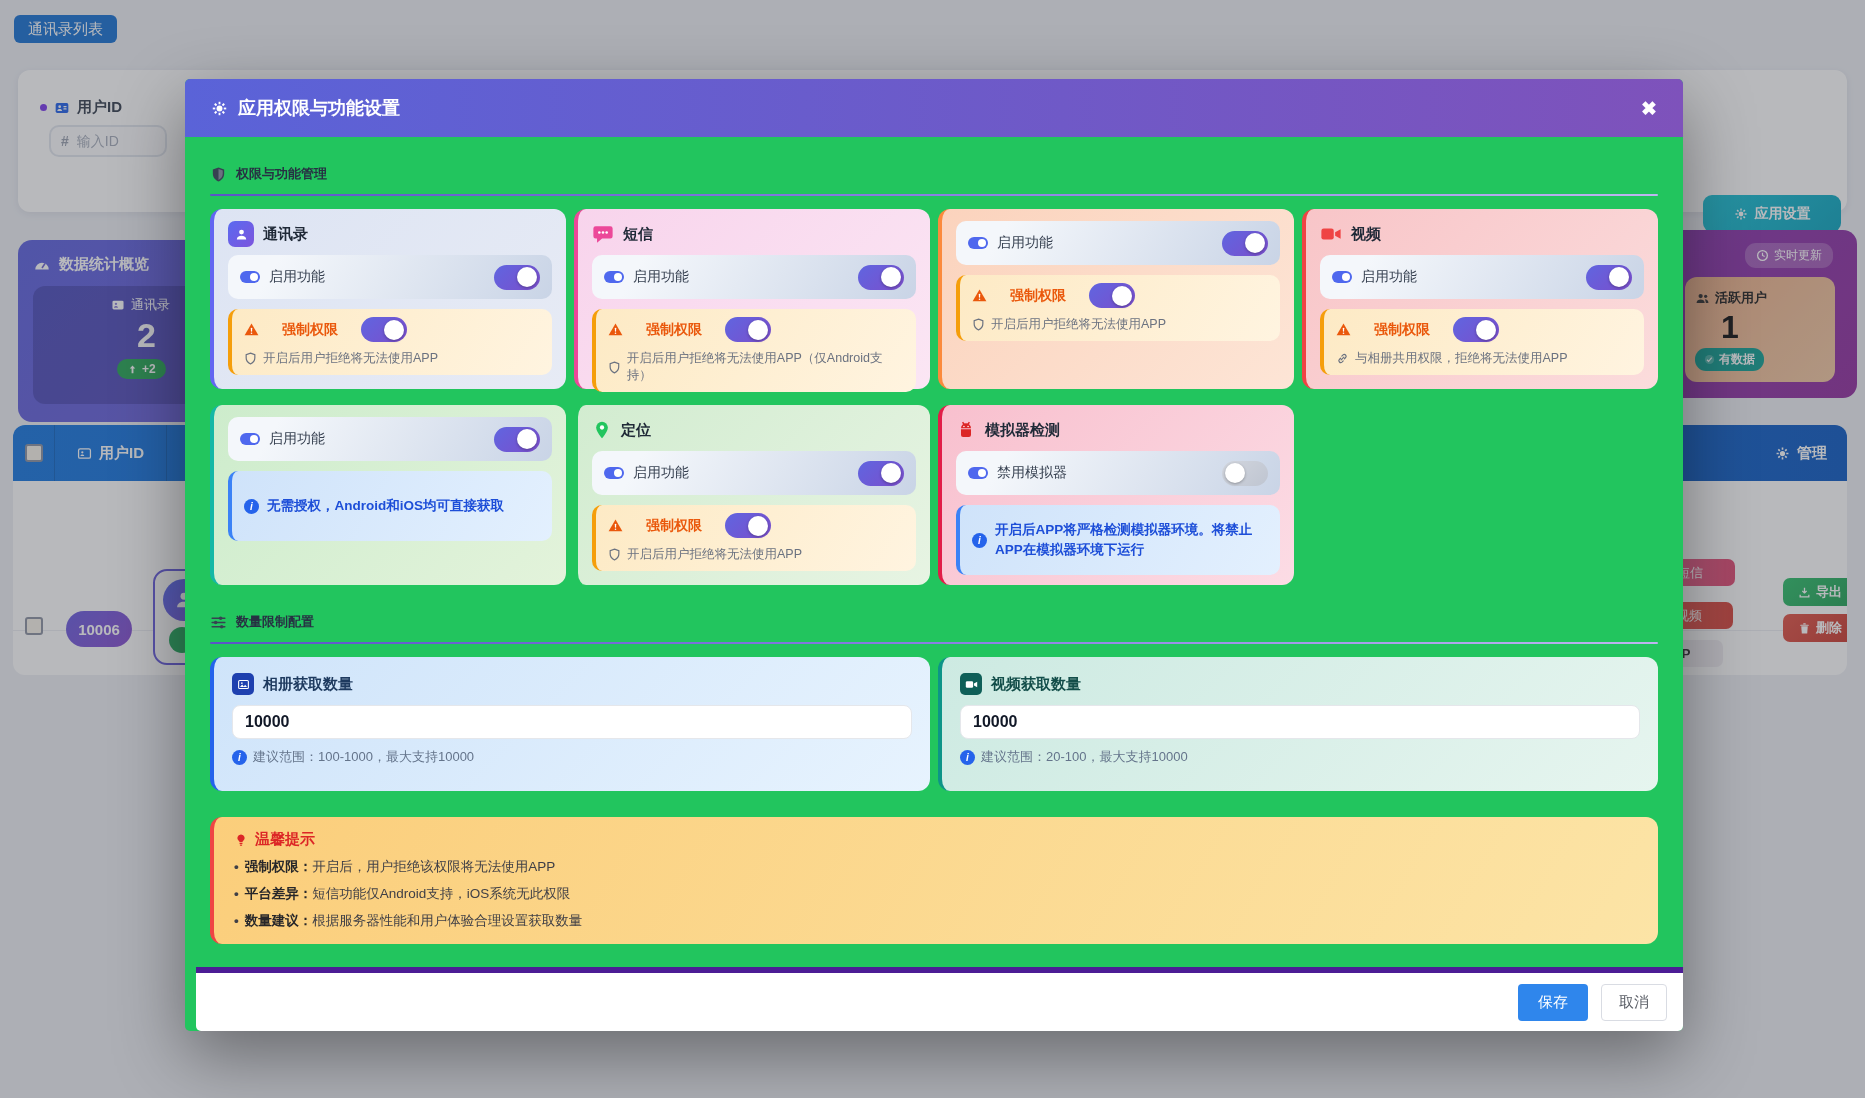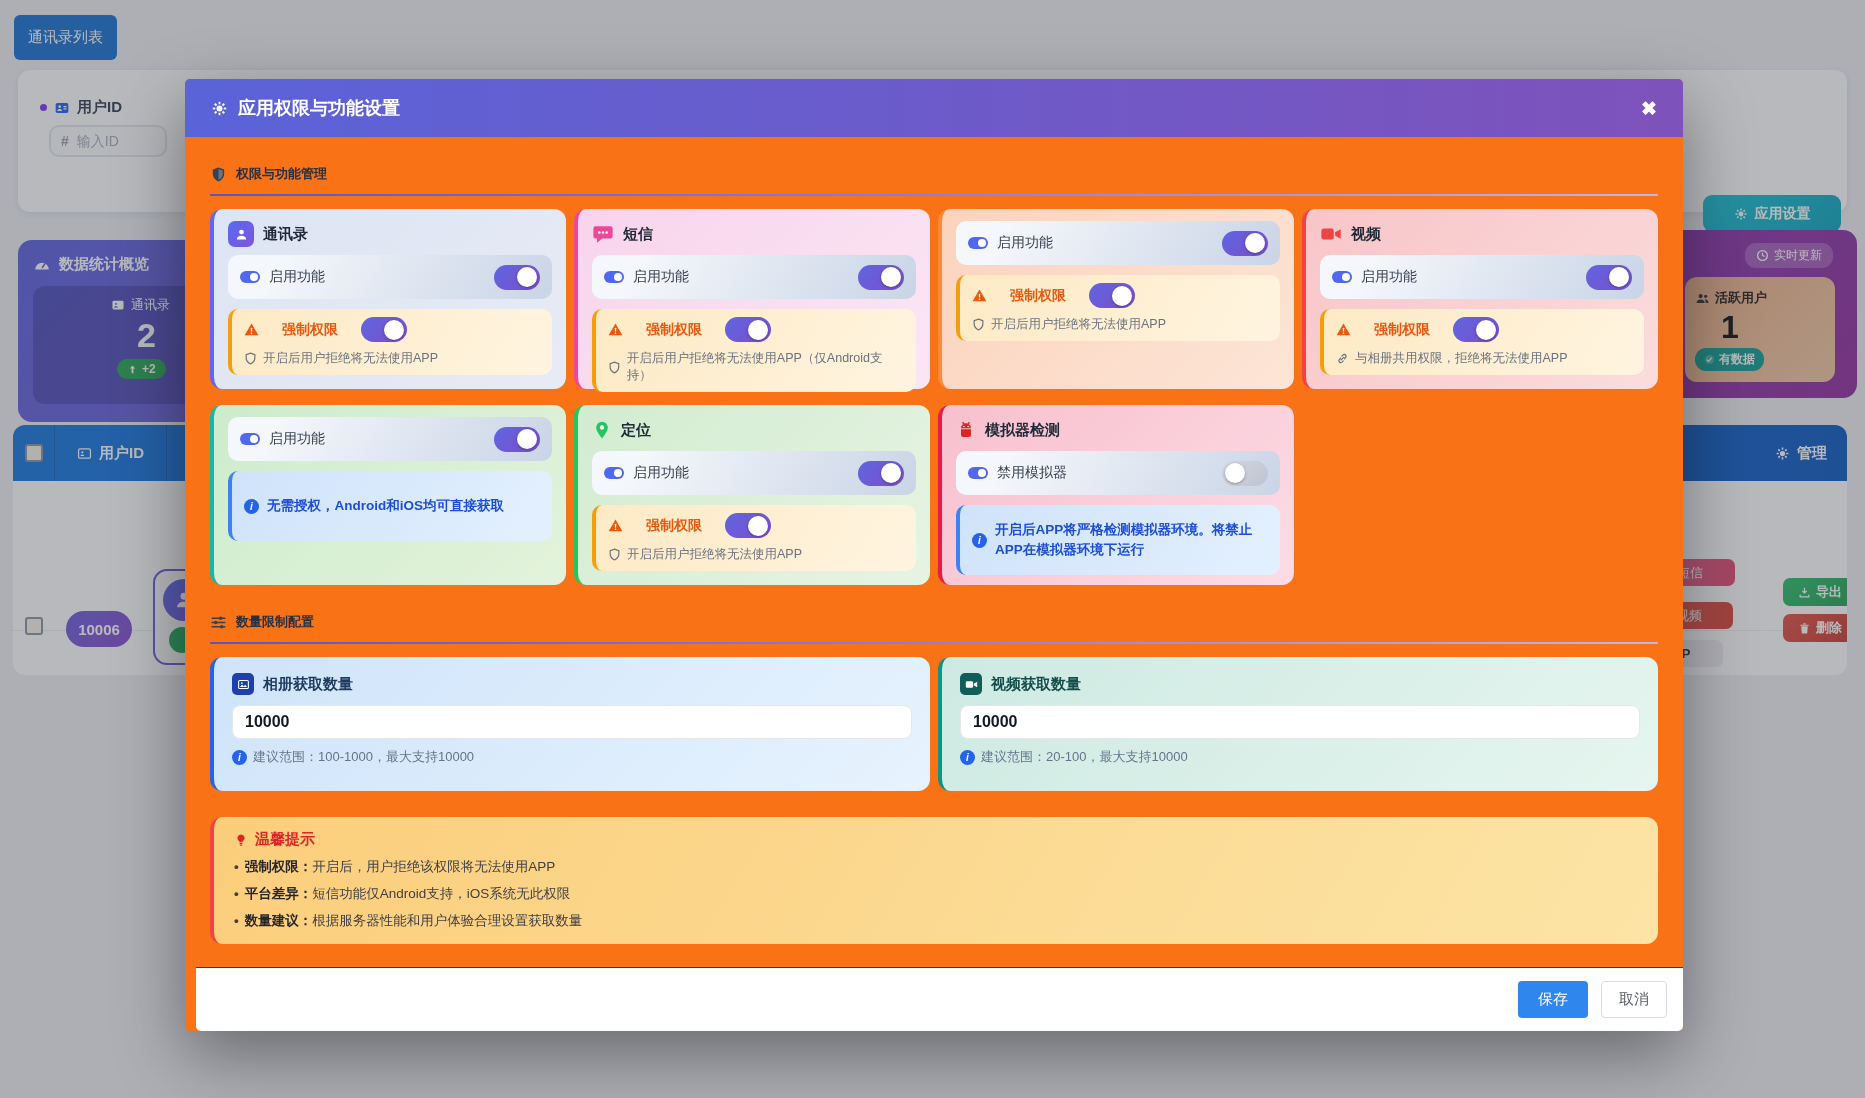--- a/index.html
+++ b/index.html
@@ -3,21 +3,21 @@
 <meta charset="utf-8">
 <style>
   * { margin:0; padding:0; box-sizing:border-box; }
   html,body { width:1865px; height:1098px; overflow:hidden; }
   body { font-family:"Liberation Sans","DejaVu Sans",sans-serif; background:#eef0f5; position:relative; }
   .abs { position:absolute; }
   svg { display:block; }
 
   
   #bg-layer { position:absolute; inset:0; }
-  .bg-tab { left:14px; top:15px; width:103px; height:45px; background:#1a72d4; color:#fff;
+  .bg-tab { left:14px; top:15px; width:103px; height:28px; background:#1a72d4; color:#fff;
             font-size:15px; border:none; border-radius:6px; cursor:pointer; }
   .filter-panel { left:18px; top:70px; width:1829px; height:142px; background:#ffffff; border-radius:12px;
                   box-shadow:0 2px 8px rgba(30,40,70,.08); }
   .fp-label { left:40px; top:98px; display:flex; align-items:center; gap:7px; font-size:15px; font-weight:bold; color:#374151; }
   .dot { width:7px; height:7px; border-radius:50%; background:#7c3aed; }
   .fp-input { left:49px; top:125px; width:118px; height:32px; border:2px solid #e2e6ee; border-radius:10px;
               background:#fcfcfe; display:flex; align-items:center; gap:8px; padding:0 10px; }
   .fp-input .hash { color:#9aa1af; font-size:14px; font-weight:bold; }
   .fp-input input { border:none; outline:none; background:transparent; width:70px; font-size:14px; color:#555; font-family:inherit; }
   .fp-input input::placeholder { color:#a6adbb; }
@@ -63,21 +63,21 @@
   .act-sms { left:1632px; top:78px; width:90px; background:linear-gradient(90deg,#ef6e99,#e24a74); }
   .act-video { left:1632px; top:121px; width:88px; background:linear-gradient(90deg,#ef6058,#d9453c); }
   .act-app { left:1636px; top:159px; width:74px; background:#f1eef3; color:#333; font-weight:bold; }
   .act-export { left:1770px; top:97px; width:74px; height:28px; background:linear-gradient(135deg,#2fbf6b,#23a156); font-weight:bold; }
   .act-delete { left:1770px; top:133px; width:74px; height:28px; background:linear-gradient(135deg,#e25548,#c93a30); font-weight:bold; }
 
   #dim { position:absolute; inset:0; background:rgba(58,60,70,.36); z-index:5; }
 
   
   #modal { position:absolute; left:185px; top:79px; width:1498px; height:952px; z-index:10; border-radius:5px;
-           background:#f97316; box-shadow:0 24px 70px rgba(0,0,0,.4); display:flex; flex-direction:column; }
+           background:#22c55e; box-shadow:0 24px 70px rgba(0,0,0,.4); display:flex; flex-direction:column; }
   .m-header { height:58px; flex:0 0 58px; background:linear-gradient(90deg,#5a63d8,#7e52bb); border-radius:5px 5px 0 0;
               display:flex; align-items:center; padding:0 26px; }
   .m-title { color:#fff; font-size:18px; font-weight:bold; display:flex; align-items:center; gap:10px; }
   .m-close { margin-left:auto; background:none; border:none; color:#fff; font-size:19px; font-weight:bold; cursor:pointer; line-height:1; }
   .m-body { flex:1; padding:0 25px; overflow:hidden; }
   .sec-title { display:flex; align-items:center; gap:9px; font-size:13px; font-weight:bold; color:#273043; margin-top:28px; }
   .sec-rule { height:2px; border-radius:1px; margin-top:11px; background:linear-gradient(90deg,#5b54c8,#8f83e6 55%,#beb5f0); }
 
   .perm-grid { display:grid; grid-template-columns:repeat(4,1fr); gap:16px 8px; margin-top:13px; }
   .perm-card { height:180px; border-radius:12px; padding:12px 14px; border-left:4px solid var(--bd); }
@@ -127,21 +127,21 @@
               font-size:16px; font-weight:bold; color:#111827; padding:0 12px; outline:none; font-family:inherit; }
   .lc-hint { margin-top:9px; display:flex; align-items:center; gap:6px; font-size:13px; color:#64748b; }
 
   .tips { margin-top:26px; border-radius:12px; border-left:4px solid #ef4444; padding:13px 20px 14px;
           background:linear-gradient(120deg,#fbce7b,#fce4a6); }
   .tips-title { display:flex; align-items:center; gap:7px; color:#dc2626; font-size:15px; font-weight:bold; }
   .tip-item { margin-top:9px; font-size:13.5px; color:#3f3f46; display:flex; gap:6px; align-items:baseline; }
   .tip-item b { color:#27272a; }
   .tip-bullet { font-weight:bold; color:#3f3f46; }
 
-  .m-footer { flex:0 0 64px; background:#fff; border-top:1px solid #4c1d95; border-radius:0 0 5px 5px;
+  .m-footer { flex:0 0 64px; background:#fff; border-top:6px solid #4c1d95; border-radius:0 0 5px 5px;
               display:flex; align-items:center; justify-content:flex-end; gap:13px; padding:0 16px;margin-left:11px; }
   .btn-save { background:#2f86ec; color:#fff; border:none; border-radius:4px; padding:9px 20px; font-size:15px; cursor:pointer; font-family:inherit; }
   .btn-cancel { background:#fff; color:#5a5e66; border:1px solid #d9dce3; border-radius:4px; padding:8px 17px; font-size:15px; cursor:pointer; font-family:inherit; }
 </style>
 </head>
 <body>
 
 <div id="bg-layer">
 
   <button class="abs bg-tab">通讯录列表</button>

